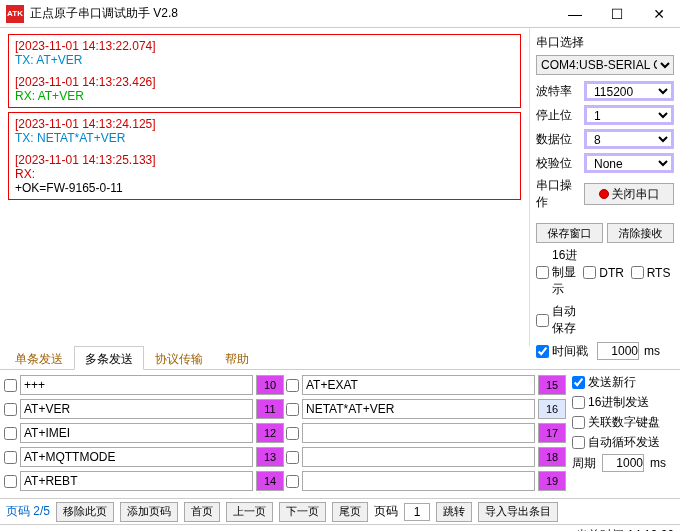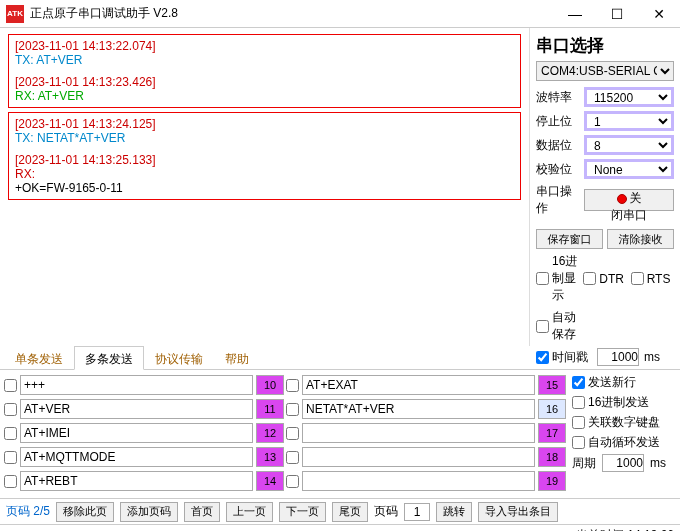--- a/index.html
+++ b/index.html
@@ -11,26 +11,26 @@
 .winbtn { width: 42px; height: 28px; display: flex; align-items: center; justify-content: center; font-size: 14px; cursor: pointer; }
 .main { display: flex; height: 318px; }
 .log { flex: 1; padding: 6px 8px; font-family: Consolas, monospace; font-size: 12px; position: relative; border-right: 1px solid #ddd; }
 .redbox { border: 1.5px solid #e00; padding: 4px 6px; margin-bottom: 4px; }
 .ts { color: #c00; }
 .tx { color: #08c; }
 .rxlbl { color: #c00; }
 .grn { color: #0a0; }
 .blk { color: #000; }
 .side { width: 150px; padding: 6px; }
-.side h4 { font-size: 17px; font-weight: bold; margin-bottom: 4px; }
+.side h4 { font-size: 12px; font-weight: normal; margin-bottom: 4px; }
 .row { display: flex; align-items: center; margin-bottom: 4px; gap: 4px; }
 .row label { width: 44px; }
 .row select, .row input[type=text] { flex: 1; border: 3px solid #c4b5fd; height: 20px; padding: 0 3px; background: #fff; }
 .sel-full { width: 100%; border: 1px solid #aaa; height: 20px; margin-bottom: 6px; }
-.btn { border: 1px solid #aaa; background: #f0f0f0; height: 22px; padding: 0 26px; cursor: pointer; }
+.btn { border: 1px solid #aaa; background: #f0f0f0; height: 22px; padding: 0 8px; cursor: pointer; }
 .btn-sm { border: 1px solid #aaa; background: #f0f0f0; height: 20px; padding: 0 6px; cursor: pointer; font-size: 11px; }
 .redcircle { width: 10px; height: 10px; border-radius: 50%; background: #e00; display: inline-block; margin-right: 3px; vertical-align: middle; border: 1px solid #a00; }
 .chk { display: flex; align-items: center; gap: 3px; margin-bottom: 3px; }
 .chk input { width: 13px; height: 13px; }
 .sidechks { display: grid; grid-template-columns: 1fr 1fr 1fr; gap: 2px 4px; margin-top: 4px; }
 .tabs { height: 24px; border-bottom: 1px solid #ccc; display: flex; padding-left: 4px; }
 .tab { padding: 4px 10px; border: 1px solid transparent; cursor: pointer; color: #a16207; }
 .tab.active { border: 1px solid #ccc; border-bottom: 1px solid #fff; background: #fff; color: #000; margin-bottom: -1px; }
 .sendgrid { display: flex; padding: 4px; gap: 2px; }
 .sendcol { flex: 1; }

